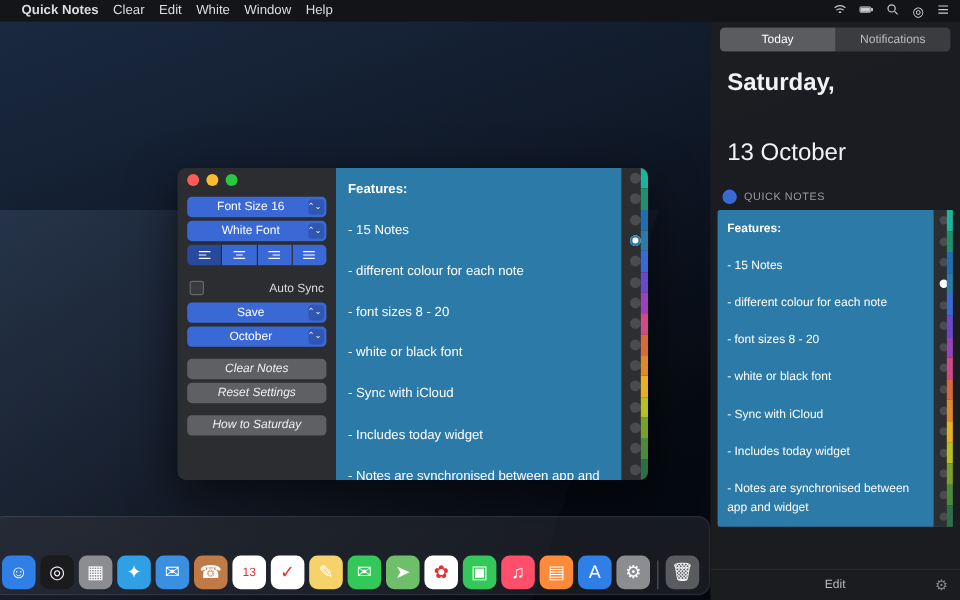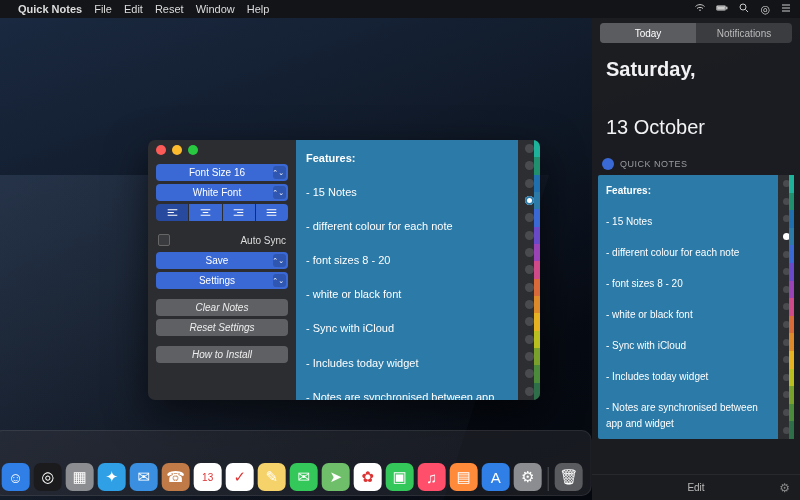--- a/index.html
+++ b/index.html
@@ -52,21 +52,21 @@
   display: flex; z-index: 30;
 }
 .titlebar {
   position: absolute; top: 0; left: 0; right: 0; height: 20px;
   display: flex; align-items: center; padding-left: 8px; gap: 6px;
 }
 .traffic { width: 10px; height: 10px; border-radius: 50%; }
 .tr-close { background:#fc5b57; } .tr-min { background:#fdbc2e; } .tr-max { background:#28c840; }
 
 .settings {
-  width: 148px; padding: 24px 8px 8px 8px; display: flex; flex-direction: column; gap: 3px;
+  width: 132px; padding: 24px 8px 8px 8px; display: flex; flex-direction: column; gap: 3px;
   font-size: 10px; color: #ddd;
 }
 .dropdown {
   height: 17px; background: #3a69d6; border-radius: 4px; color: #fff;
   display: flex; align-items: center; position: relative; font-size: 10px;
   padding: 0 18px 0 8px; justify-content: center;
 }
 .dropdown::after {
   content: ""; position: absolute; right: 2px; top: 2px; bottom: 2px; width: 13px;
   background: #2f56b0; border-radius: 3px;
@@ -149,23 +149,23 @@
 </style>
 </head>
 <body>
 
 <div class="desktop"></div>
 
 <div class="menubar">
   <span class="apple"></span>
   <div class="menu">
     <span>Quick Notes</span>
-    <span>File</span>
+    <span>Clear</span>
     <span>Edit</span>
-    <span>Reset</span>
+    <span>White</span>
     <span>Window</span>
     <span>Help</span>
   </div>
   <div class="right">
     <span>
       <svg viewBox="0 0 24 24" fill="none" stroke="#ccc" stroke-width="2">
           <path d="M3 9c5-5 13-5 18 0M6 13c3-3 9-3 12 0M10 17c1-1 3-1 4 0"></path>
         </svg>
     </span>
     <span>
@@ -232,29 +232,29 @@
     <div class="gap"></div>
     <div class="checkbox-row">
       <span class="checkbox"></span>
       <span>Auto Sync</span>
     </div>
     <div class="dropdown">
       <span>Save</span>
       <span class="chev">⌃⌄</span>
     </div>
     <div class="dropdown">
-      <span>Settings</span>
+      <span>October</span>
       <span class="chev">⌃⌄</span>
     </div>
 
     <div class="gap"></div>
     <div class="btn">Clear Notes</div>
     <div class="btn">Reset Settings</div>
     <div class="gap"></div>
-    <div class="btn">How to Install</div>
+    <div class="btn">How to Saturday</div>
   </div>
 
   <div class="note-area">
     <b>Features:</b><br><br>
     <span>- 15 Notes</span><br><br>
     <span>- different colour for each note</span><br><br>
     <span>- font sizes 8 - 20</span><br><br>
     <span>- white or black font</span><br><br>
     <span>- Sync with iCloud</span><br><br>
     <span>- Includes today widget</span><br><br>

